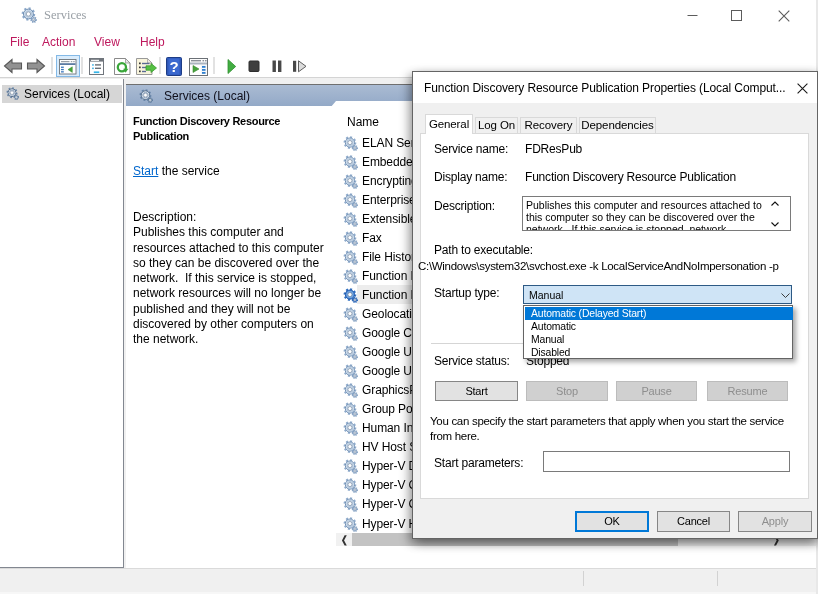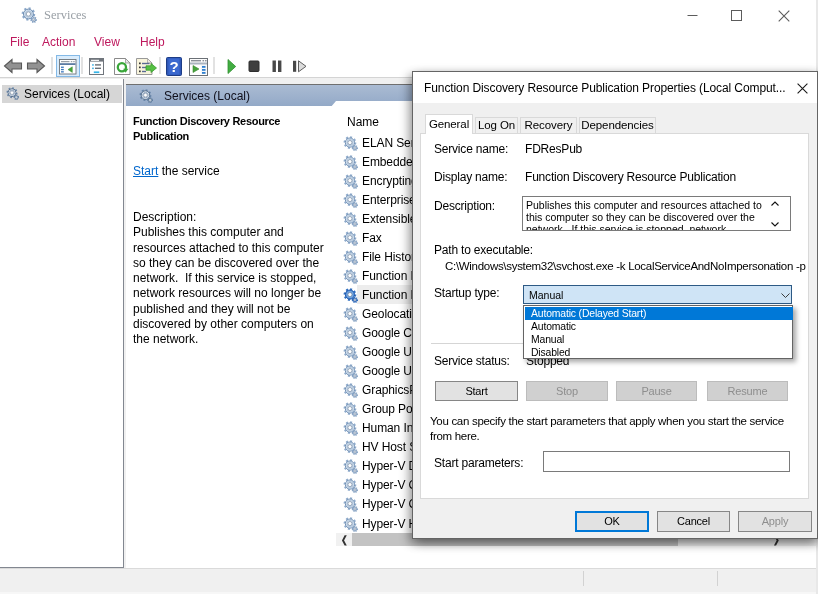--- a/index.html
+++ b/index.html
@@ -527,21 +527,21 @@
   <div id="desc">
       <div id="desctext">Publishes this computer and resources attached to<br>this computer so they can be discovered over the<br>network.&nbsp; If this service is stopped, network</div>
     <svg class="abs" style="left:248px;top:4px;" width="8" height="5" viewBox="0 0 8 5">
         <path d="M0.5 4.5 L4 1 L7.5 4.5" fill="none" stroke="#111" stroke-width="1.1"></path>
       </svg>
     <svg class="abs" style="left:248px;top:25px;" width="8" height="5" viewBox="0 0 8 5">
         <path d="M0.5 0.5 L4 4 L7.5 0.5" fill="none" stroke="#111" stroke-width="1.1"></path>
       </svg>
   </div>
   <div class="lbl" style="left:21px;top:171px;">Path to executable:</div>
-  <div class="lbl" style="left:32px;top:188px;font-size:11.5px;letter-spacing:-0.3px;">C:\Windows\system32\svchost.exe -k LocalServiceAndNoImpersonation -p</div>
+  <div class="lbl" style="left:5px;top:188px;font-size:11.5px;letter-spacing:-0.3px;">C:\Windows\system32\svchost.exe -k LocalServiceAndNoImpersonation -p</div>
   <div class="lbl" style="left:21px;top:214px;">Startup type:</div>
   <div id="combo">
       <span>Manual</span>
     <svg class="abs" style="left:257px;top:7px;" width="9" height="6" viewBox="0 0 9 6">
         <path d="M0.5 0.5 L4.5 4.5 L8.5 0.5" fill="none" stroke="#3c3c3c" stroke-width="1"></path>
       </svg>
   </div>
   <div id="seprow"></div>
   <div class="lbl" style="left:21px;top:282px;">Service status:</div>
   <div class="lbl" style="left:113px;top:282px;">Stopped</div>

